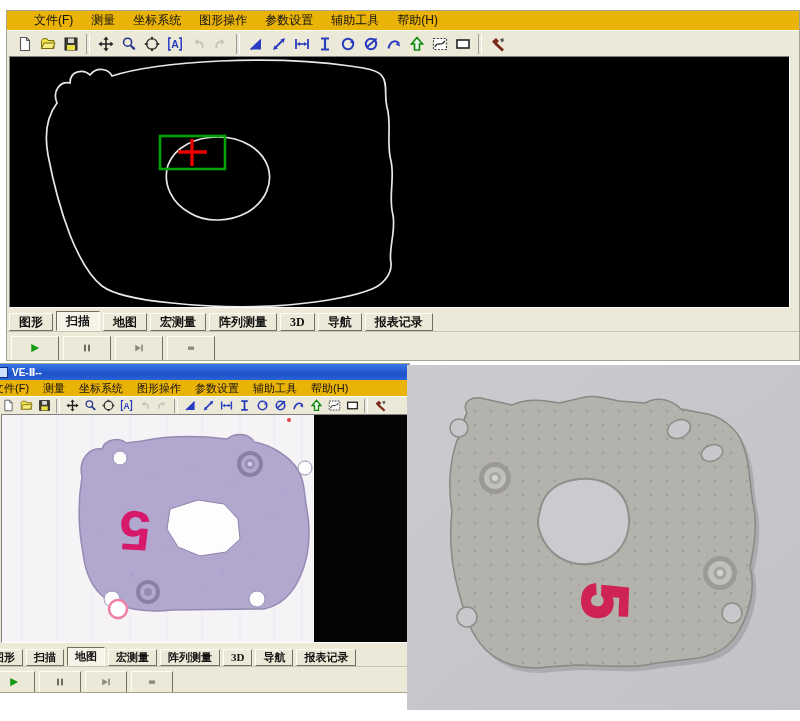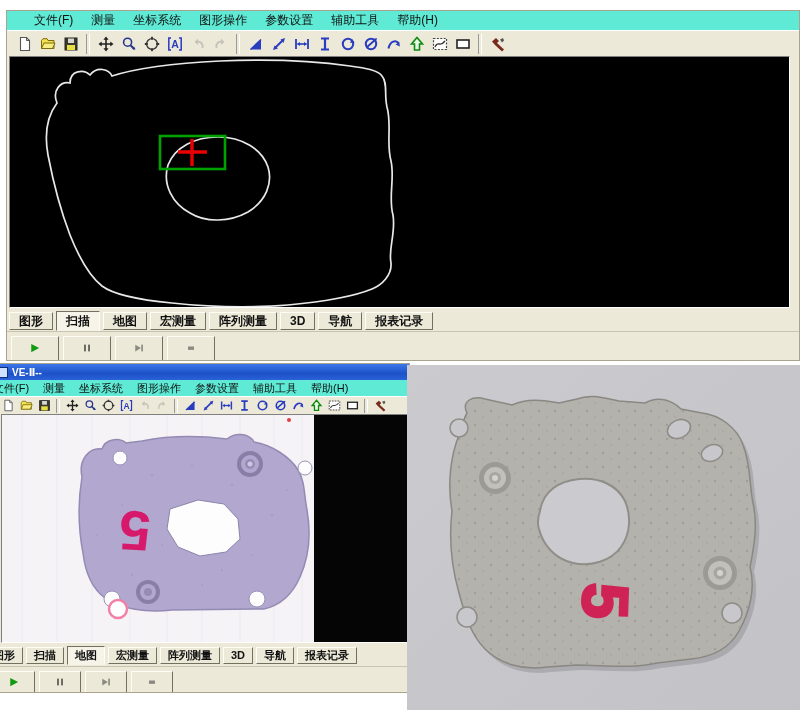--- a/index.html
+++ b/index.html
@@ -1,36 +1,36 @@
 <!DOCTYPE html>
 <html><head>
 <meta charset="utf-8">
 <style>
   html,body{margin:0;padding:0;background:#fff;width:800px;height:721px;overflow:hidden;
     font-family:"Liberation Sans","DejaVu Sans",sans-serif;}
   .win{position:absolute;background:#ece9d8;border:1px solid #a8a490;box-sizing:border-box;overflow:hidden;}
   
-  .menubar{height:19px;display:flex;align-items:center;padding-left:18px;background:#5eead4;}
+  .menubar{height:19px;display:flex;align-items:center;padding-left:18px;background:#eab308;}
   .menu-item{font-size:12px;color:#111;padding:0 9px;white-space:nowrap;cursor:default;}
   .menubar.small{height:16px;padding-left:0;margin-left:-7px;}
   .menubar.small .menu-item{font-size:11px;padding:0 7px;}
   
   .toolbar{height:25px;display:flex;align-items:center;padding-left:6px;border-top:1px solid #fff;}
   .tbtn{width:23px;height:21px;display:inline-flex;align-items:center;justify-content:center;}
   .tbtn svg{width:16px;height:16px;}
   .tbtn.disabled{opacity:.38;filter:grayscale(1);}
   .tsep{width:2px;height:20px;border-left:1px solid #999;border-right:1px solid #fff;margin:0 4px;}
   .toolbar.small{height:17px;}
   .toolbar.small .tbtn{width:18px;height:16px;}
   .toolbar.small .tbtn svg{width:13px;height:13px;}
   .toolbar.small .tsep{height:14px;margin:0 3px;}
   
   .canvas-wrap{position:relative;border:1px solid #808080;border-right-color:#fff;border-bottom-color:#fff;}
   
-  .tabrow{display:flex;align-items:center;padding:2px 0 0 2px;height:21px;}
+  .tabrow{display:flex;align-items:flex-end;padding:2px 0 0 2px;height:21px;font-family:Liberation Serif, serif;}
   .tab{height:16px;line-height:16px;padding:0 9px;margin-right:3px;font-size:12px;font-weight:bold;
     color:#111;background:#ece9d8;border:1px solid;border-color:#fffef4 #72705e #72705e #fffef4;
     white-space:nowrap;cursor:default;}
   .tab.active{background:#f6f4e9;border-color:#72705e #fffef4 #f6f4e9 #72705e;height:18px;line-height:18px;}
   .tabrow.small .tab{font-size:11px;padding:0 7px;height:15px;line-height:15px;}
   .tabrow.small .tab.active{height:17px;line-height:17px;}
   
   .playbar{display:flex;align-items:center;padding:2px 0 0 4px;height:28px;border-top:1px solid #c8c4b2;}
   .pbtn{width:46px;height:23px;margin-right:4px;background:#ece9d8;border:1px solid;
     border-color:#fffef4 #72705e #72705e #fffef4;display:inline-flex;align-items:center;justify-content:center;}

